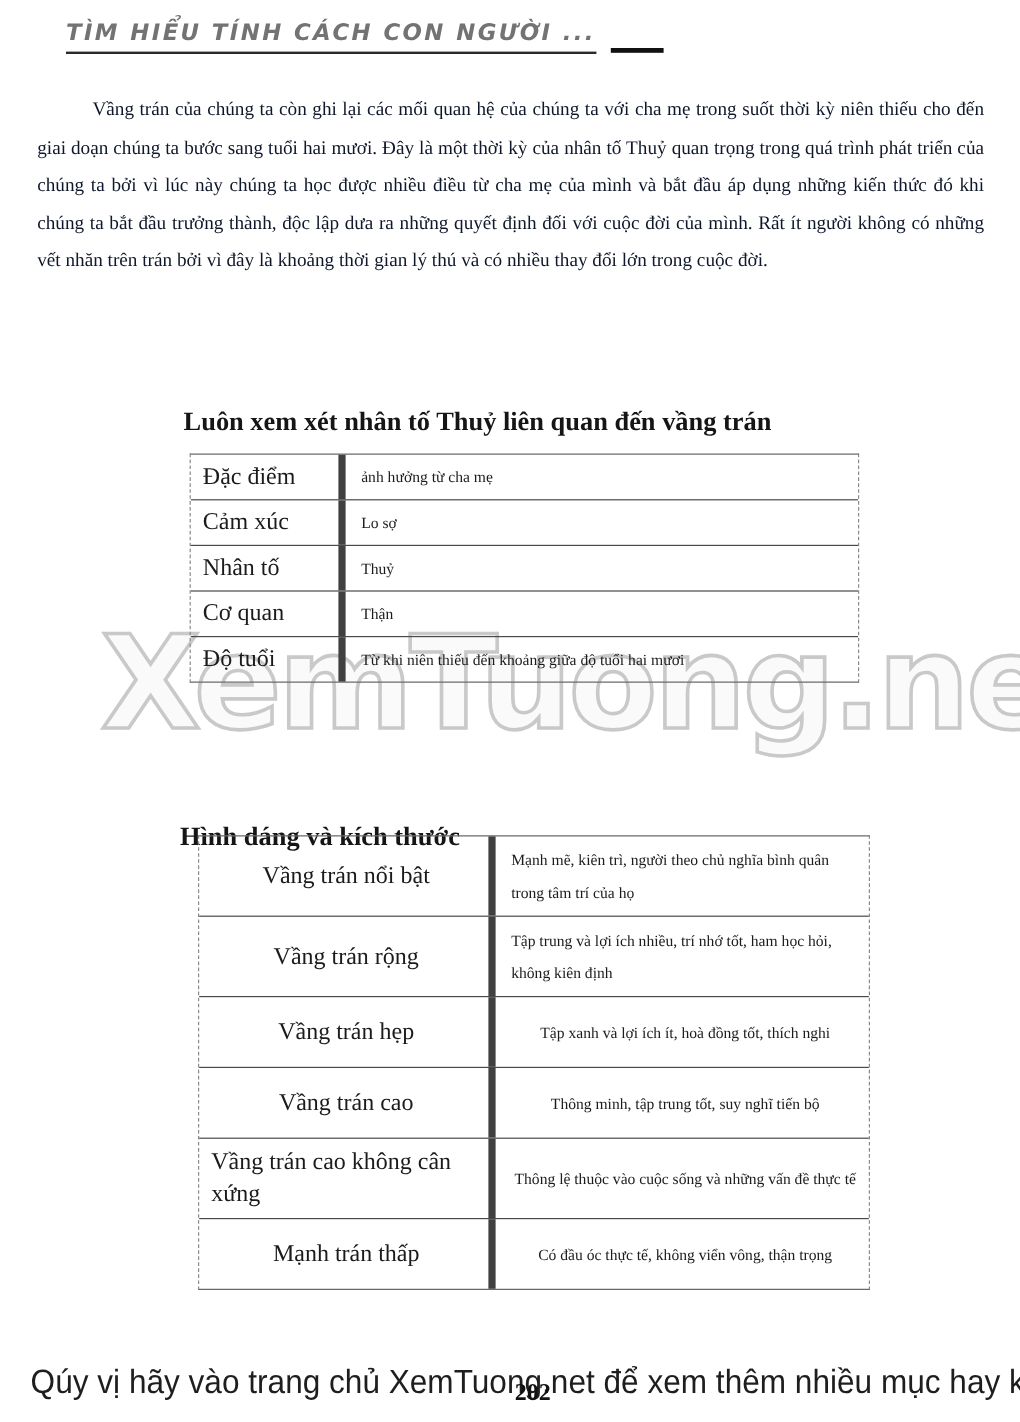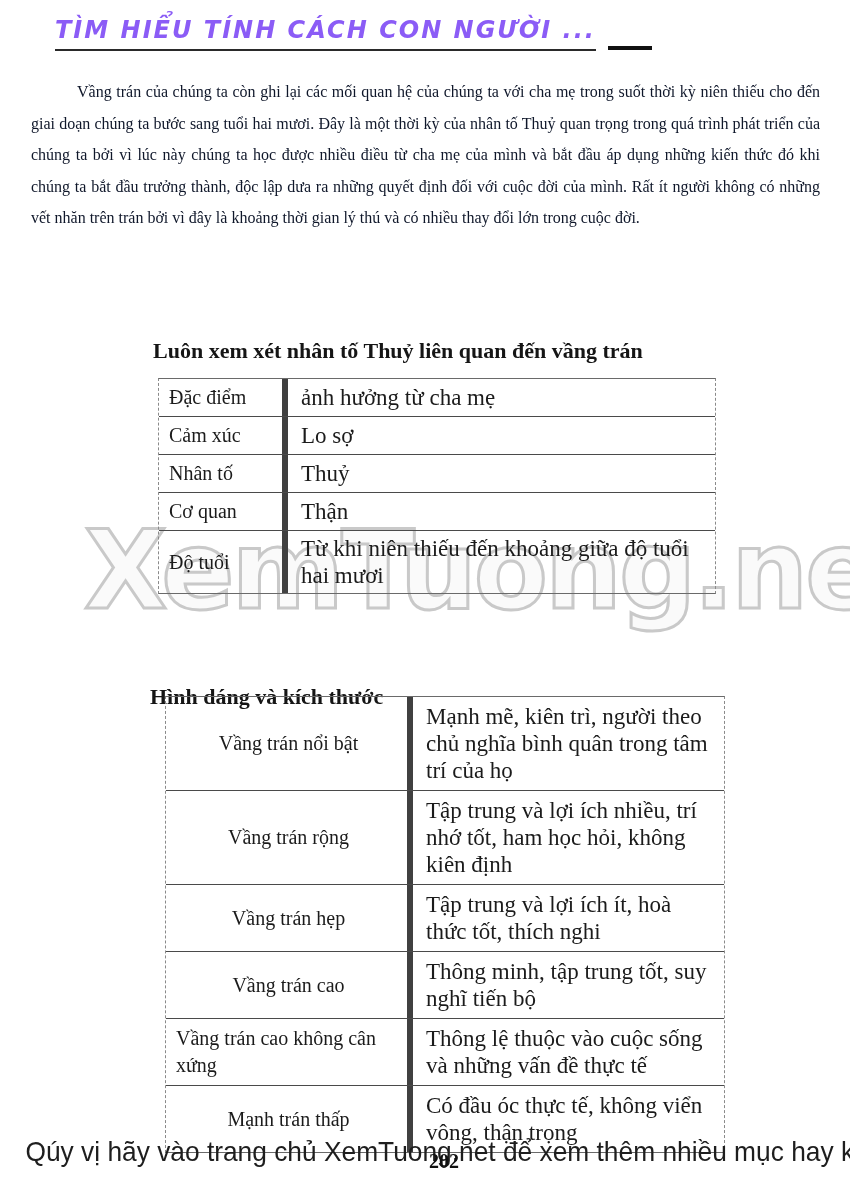--- a/index.html
+++ b/index.html
@@ -28,23 +28,23 @@
   }
 
   .content { position:relative; z-index:1; }
 
   
   .header { position:absolute; left:55px; top:16px; display:flex; align-items:flex-end; }
   .header-title {
     font-family:"DejaVu Sans", sans-serif;
     font-style:italic;
     font-weight:bold;
-    font-size:24px;
+    font-size:19px;
     letter-spacing:2px;
-    color:#8b5cf6;
+    color:#737373;
     border-bottom:2px solid #2a2a2a;
     padding-bottom:5px;
     white-space:nowrap;
   }
   .header-dash { width:44px; height:4px; background:#111; margin-left:12px; margin-bottom:1px; }
 
   
   .intro {
     position:absolute; left:31px; top:60px; width:789px;
     font-size:16px; line-height:31.5px;
@@ -79,21 +79,21 @@
   .c1 {
     display:flex; align-items:center;
     border-right:6px solid #404040;
     padding:4px 6px 4px 10px;
     font-size:20px; line-height:27px;
     box-sizing:border-box;
   }
   .c2 {
     flex:1; display:flex; align-items:center;
     padding:4px 8px 4px 13px;
-    font-size:23px; line-height:27px;
+    font-size:13px; line-height:27px;
     box-sizing:border-box;
   }
   .t1 .c1 { width:129px; min-height:36px; }
   .t1 .trow { min-height:37px; }
   .t2 .c1 { width:247px; }
   .t2 .trow { min-height:58px; }
   .t2 .c1, .t2 .c2 { padding-top:6px; padding-bottom:6px;justify-content:center; }
 
   
   .footer {
@@ -191,21 +191,21 @@
           </div>
         <div class="c2">
             <span>Tập trung và lợi ích nhiều, trí nhớ tốt, ham học hỏi, không kiên định</span>
           </div>
       </div>
       <div class="trow">
         <div class="c1">
             <span>Vầng trán hẹp</span>
           </div>
         <div class="c2">
-            <span>Tập trung và lợi ích ít, hoà thức tốt, thích nghi</span>
+            <span>Tập xanh và lợi ích ít, hoà đồng tốt, thích nghi</span>
           </div>
       </div>
       <div class="trow">
         <div class="c1">
             <span>Vầng trán cao</span>
           </div>
         <div class="c2">
             <span>Thông minh, tập trung tốt, suy nghĩ tiến bộ</span>
           </div>
       </div>

